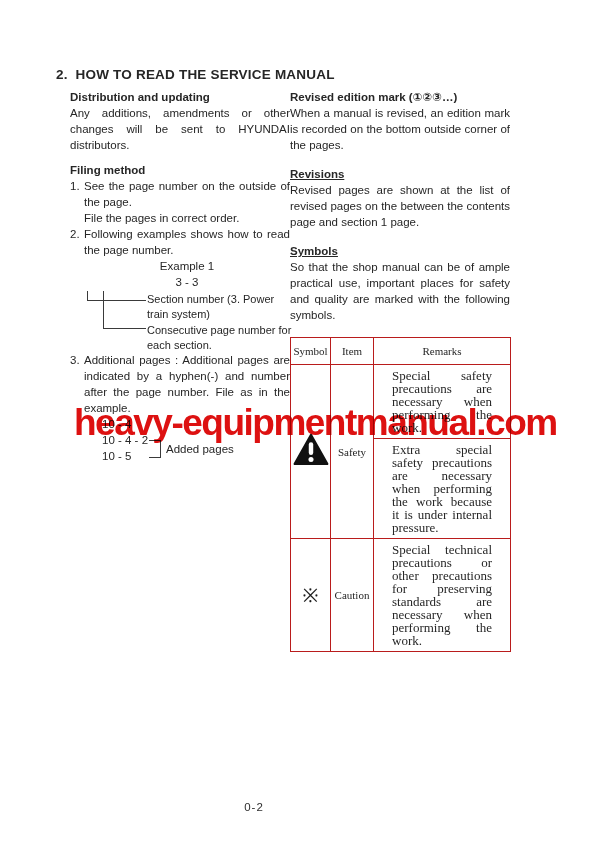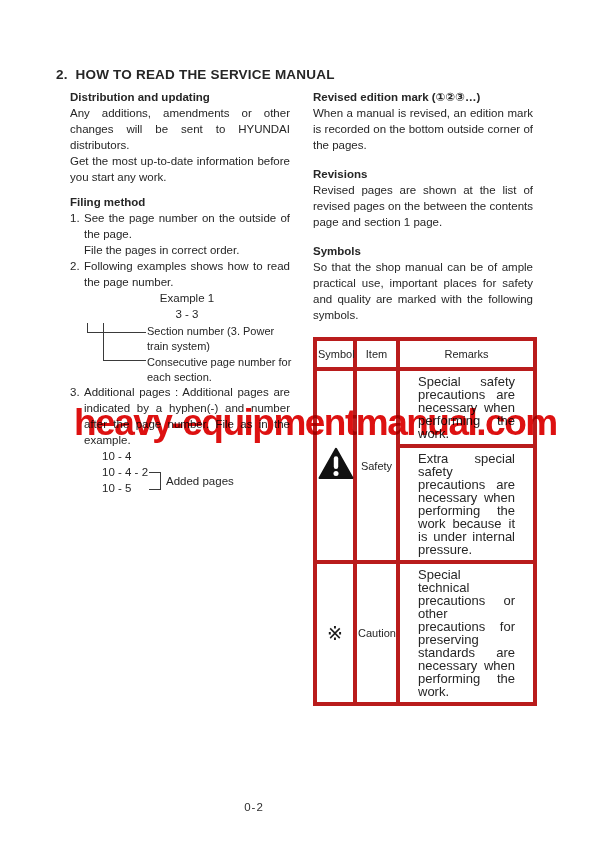--- a/index.html
+++ b/index.html
@@ -7,28 +7,28 @@
     width:600px;height:849px;background:#ffffff;position:relative;
     font-family:"Liberation Sans","DejaVu Sans",sans-serif;
     color:#262626;overflow:hidden;
   }
   .page-title{
     position:absolute;left:56px;top:67px;
     font-size:13.5px;font-weight:700;white-space:pre;letter-spacing:.2px;
   }
   .columns{
     position:absolute;left:70px;top:89px;width:463px;
-    display:flex;gap:23px;
+    display:flex;
   }
   .col-left{width:220px;flex:0 0 220px;}
   .col-right{width:220px;flex:0 0 220px;}
   .h{font-size:11.5px;font-weight:700;line-height:16px;}
   .p{font-size:11.5px;line-height:16px;text-align:justify;}
   .sec-gap{margin-top:9px;}
-  .sec-gap2{margin-top:13px;}
+  .sec-gap2{margin-top:13px;text-decoration:underline;}
   .li{position:relative;padding-left:14px;font-size:11.5px;line-height:16px;}
   .li .num{position:absolute;left:0;top:0;}
   .li .t{text-align:justify;}
   .plain{text-align:center;}
   .diagram{position:relative;height:62px;font-size:11px;line-height:15px;}
   .cline{position:absolute;border-left:1px solid #3a3a3a;border-bottom:1px solid #3a3a3a;}
   .cline.a{left:3px;top:1px;width:58px;height:9px;}
   .cline.b{left:19px;top:1px;width:42px;height:37px;}
   .callout{position:absolute;left:63px;width:146px;text-align:left;}
   .callout.c1{top:2px;}
@@ -37,21 +37,21 @@
   .pages .row{height:16px;}
   .bracket{
     position:absolute;left:47px;top:24px;width:11px;height:16px;
     border-top:1px solid #3a3a3a;border-right:1px solid #3a3a3a;border-bottom:1px solid #3a3a3a;
   }
   .added-label{position:absolute;left:64px;top:25px;font-size:11.5px;}
   table.symbols{
     border-collapse:collapse;table-layout:fixed;width:220px;margin-top:14px;
   }
   table.symbols th,table.symbols td{
-    border:4px solid #b91c1c;vertical-align:middle;
+    border:1px solid #b91c1c;vertical-align:middle;font-family:Liberation Serif, serif;
   }
   table.symbols th{
     font-weight:400;font-size:11px;height:24px;text-align:center;
   }
   td.symbol-cell{text-align:center;}
   td.item-cell{text-align:center;font-size:11px;}
   td.remark-cell{
     font-size:13px;line-height:13px;text-align:justify;padding:4px 18px;
   }
   .ref-mark{font-size:19px;color:#1c1c1c;}
@@ -68,21 +68,20 @@
 </head>
 <body>
 
 <div class="page-title">2.  HOW TO READ THE SERVICE MANUAL</div>
 
 <div class="columns">
 
   <div class="col-left">
     <div class="h">Distribution and updating</div>
     <div class="p">Any additions, amendments or other changes will be sent to HYUNDAI distributors.</div>
-    <div class="p">Get the most up-to-date information before you start any work.</div>
 
     <div class="h sec-gap">Filing method</div>
 
     <div class="li">
       <span class="num">1.</span>
       <div class="t">See the page number on the outside of the page.</div>
       <div class="t plain">File the pages in correct order.</div>
     </div>
 
     <div class="li">

